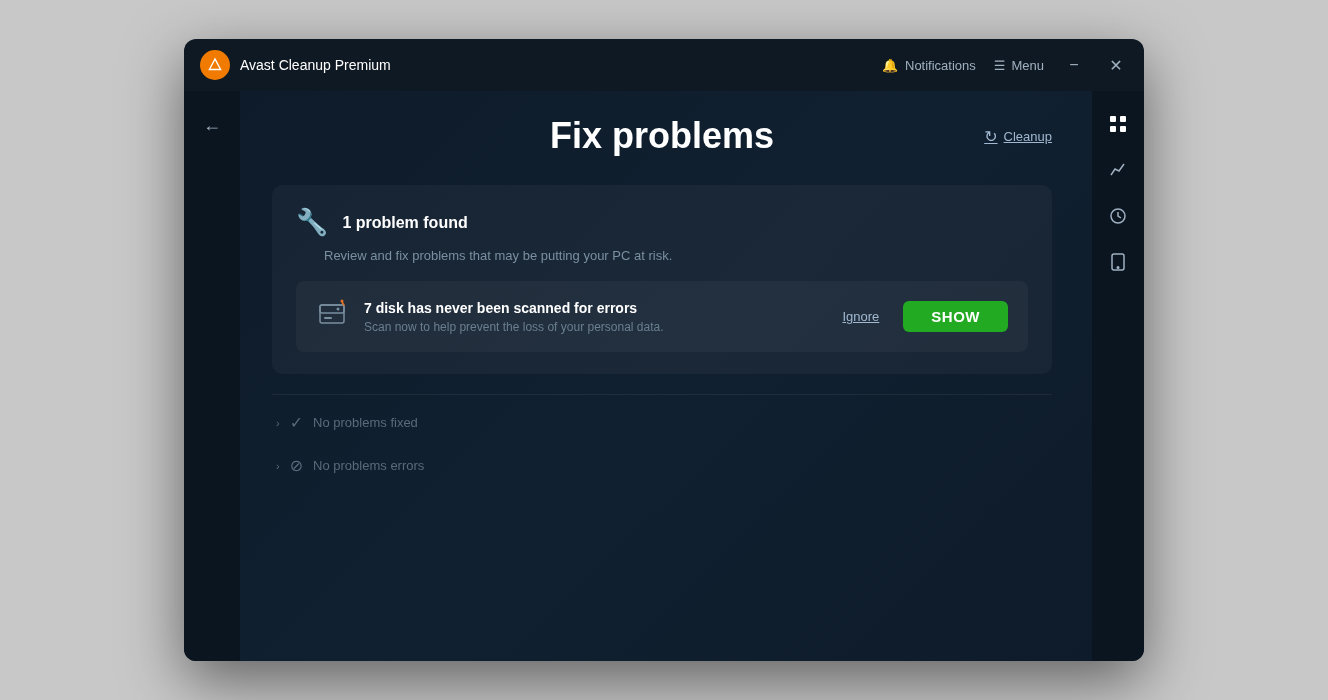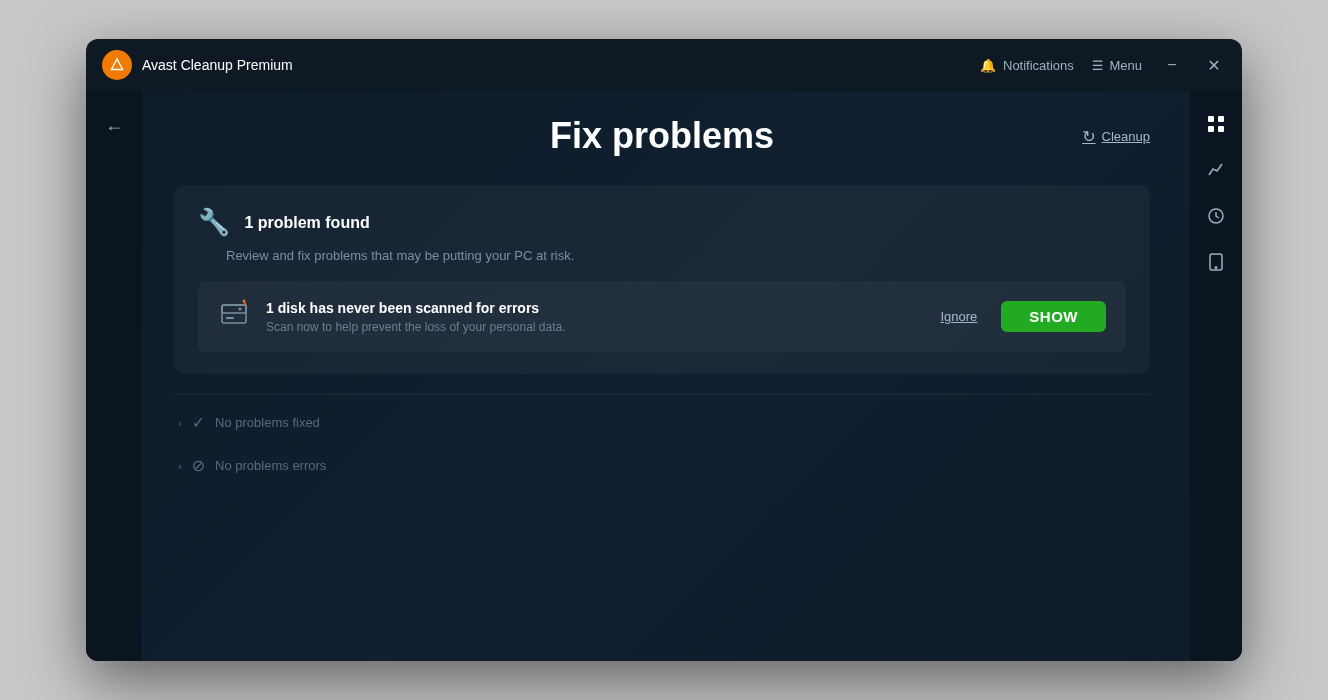--- a/index.html
+++ b/index.html
@@ -6,21 +6,21 @@
     body {
       background: #c8c8c8;
       display: flex;
       align-items: center;
       justify-content: center;
       min-height: 100vh;
       font-family: -apple-system, BlinkMacSystemFont, 'Segoe UI', Arial, sans-serif;
     }
 
     .window-wrapper {
-      width: 1156px;
+      width: 960px;
       border-radius: 12px;
       overflow: hidden;
       box-shadow: 0 20px 60px rgba(0,0,0,0.5);
     }
 
     
     .title-bar {
       background: #0f1923;
       display: flex;
       align-items: center;
@@ -378,21 +378,21 @@
             <svg width="32" height="32" viewBox="0 0 32 32" fill="none" xmlns="http://www.w3.org/2000/svg">
               <rect x="4" y="8" width="24" height="18" rx="2" stroke="#7a8fa0" stroke-width="1.5" fill="none"></rect>
               <rect x="4" y="8" width="24" height="8" rx="2" stroke="#7a8fa0" stroke-width="1.5" fill="none"></rect>
               <circle cx="22" cy="12" r="1.5" fill="#7a8fa0"></circle>
               <rect x="8" y="20" width="8" height="2" rx="1" fill="#7a8fa0"></rect>
               <path d="M26 5l2 3" stroke="#e87020" stroke-width="1.5" stroke-linecap="round"></path>
               <circle cx="26" cy="4" r="1.5" fill="#e87020"></circle>
             </svg>
           </span>
           <div class="problem-text">
-            <div class="problem-main-text">1 disk has never been scanned for errors</div>
+            <div class="problem-main-text">7 disk has never been scanned for errors</div>
             <div class="problem-sub-text">Scan now to help prevent the loss of your personal data.</div>
           </div>
           <div class="problem-actions">
             <button class="ignore-btn">Ignore</button>
             <button class="show-btn">SHOW</button>
           </div>
         </div>
       </div>
 
       <hr class="divider">

